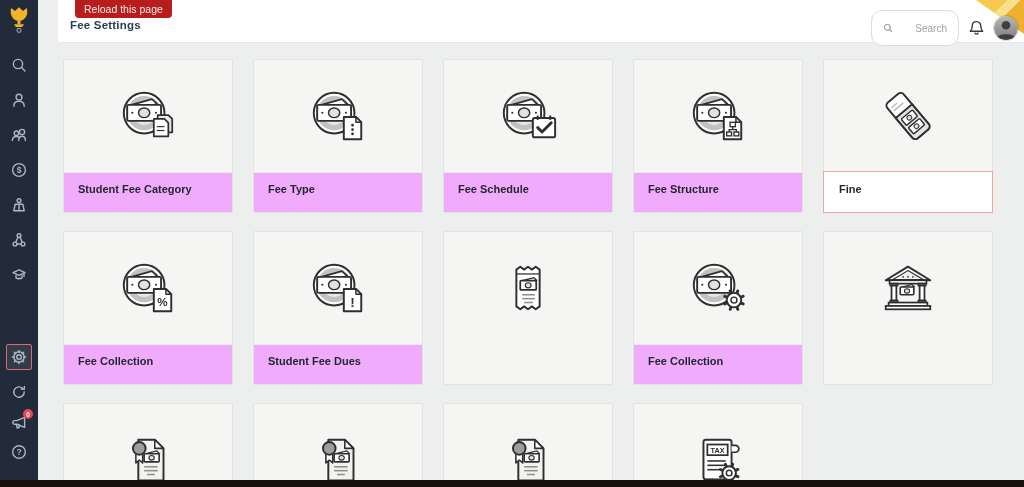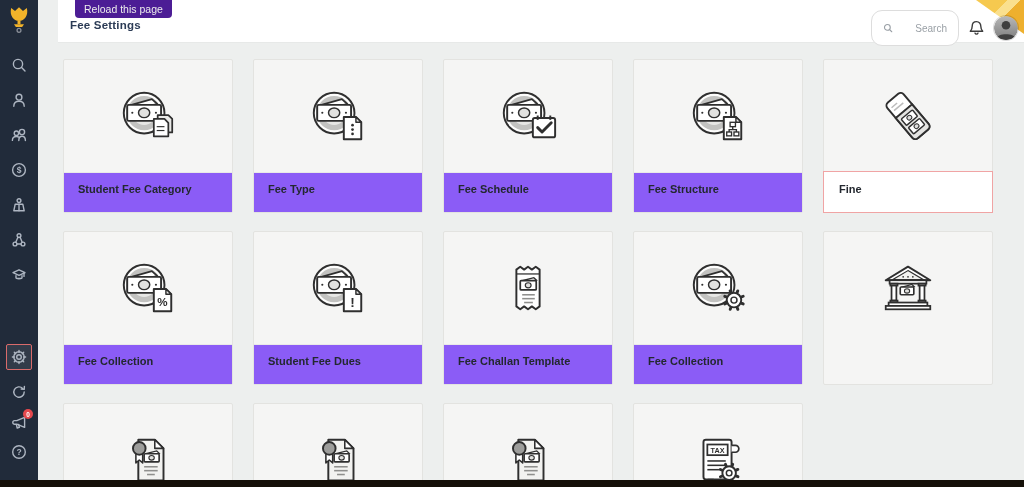--- a/index.html
+++ b/index.html
@@ -20,28 +20,28 @@
   .header { position:absolute; left:38px; right:0; top:0; height:43px; background:#fff; border-bottom:1px solid #e7e9e8; z-index:4;margin-left:20px; }
   .corner-decor { position:absolute; right:0; top:0; width:48px; height:34px; clip-path:polygon(100% 0,0 0,100% 100%);
       background:linear-gradient(135deg,#f6c94f 0%,#f6c94f 38%,#fae08e 38%,#fae08e 54%,#eeb02e 54%); }
   .page-title { position:absolute; left:12px; top:19px; font-size:11.5px; font-weight:bold; color:#2b3b55; letter-spacing:.2px; }
   .header-right { position:absolute; right:6px; top:10px; display:flex; align-items:center; gap:9px; z-index:2; }
   .search-pill { height:36px; border:1px solid #ddd; border-radius:11px; background:#fff; color:#9aa0a6; font-size:10px; display:flex; align-items:center; gap:22px; padding:0 11px; cursor:pointer; }
   .bell { width:17px; height:18px; cursor:pointer; display:flex; }
   .avatar { width:24px; height:24px; border-radius:50%; overflow:hidden; cursor:pointer; box-shadow:0 0 0 1px rgba(0,0,0,.15); }
 
   
-  .tooltip { position:absolute; left:75px; top:0; height:18px; background:#4c1d95; color:#ececec; font-size:10.5px; display:flex; align-items:center; padding:0 9px 1px; border-radius:0 0 4px 4px; z-index:30; }
+  .tooltip { position:absolute; left:75px; top:0; height:18px; background:#b91c1c; color:#ececec; font-size:10.5px; display:flex; align-items:center; padding:0 9px 1px; border-radius:0 0 4px 4px; z-index:30; }
 
   
   .main { position:absolute; left:38px; top:43px; right:0; bottom:7px; overflow:hidden; }
   .grid { display:grid; grid-template-columns:repeat(5,170px); column-gap:20px; row-gap:18px; padding:16px 0 0 25px; }
   .card { width:170px; height:154px; background:#f5f5f4; border:1px solid #e3e3e0; border-radius:2px; display:flex; flex-direction:column; cursor:pointer; }
   .card-icon { height:112px; display:flex; align-items:center; justify-content:center; }
-  .card-label { flex:1; background:#8b5cf6; border-top:1px solid #eaeae8; padding:10px 14px; font-size:11px; font-weight:bold; color:#23282f; }
+  .card-label { flex:1; background:#f0abfc; border-top:1px solid #eaeae8; padding:10px 14px; font-size:11px; font-weight:bold; color:#23282f; }
   .card-label.highlight { border:1px solid var(--highlight-border,#f0a4a4); margin:-1px; padding:11px 15px; background:#fff; }
 
   .bottom-bar { position:absolute; left:0; bottom:0; width:1024px; height:7px; background:#151009; z-index:10; }
 </style>
 </head>
 <body>
 
 <nav class="sidebar">
   <div class="logo">
     <svg width="24" height="30" viewBox="0 0 26 30">
@@ -303,21 +303,20 @@
             <path d="M20 13 l4-2.9 4 2.9 4-2.9 4 2.9 4-2.9 4 2.9 V51 l-4 2.9 -4-2.9 -4 2.9 -4-2.9 -4 2.9 -4-2.9 Z" fill="#fff" stroke="#2f2f2f" stroke-width="2" stroke-linejoin="round"></path>
     <line x1="20" y1="17.5" x2="44" y2="17.5" stroke="#2f2f2f" stroke-width="1.3"></line>
     <path d="M26 24.5 l12-3.2 2.8 2.6 -12 3.2 Z" fill="#fff" stroke="#2f2f2f" stroke-width="1.4"></path>
     <rect x="24" y="24.5" width="16.5" height="9.5" rx="1" fill="#fff" stroke="#2f2f2f" stroke-width="1.8"></rect>
     <ellipse cx="32.2" cy="29.2" rx="3" ry="2.6" fill="#e0e0de" stroke="#2f2f2f" stroke-width="1.2"></ellipse>
     <line x1="26" y1="39" x2="39" y2="39" stroke="#8f8f8d" stroke-width="1.6"></line>
     <line x1="26" y1="43" x2="39" y2="43" stroke="#8f8f8d" stroke-width="1.6"></line>
     <line x1="28" y1="47" x2="37" y2="47" stroke="#8f8f8d" stroke-width="1.6"></line>
           </svg>
         </div>
-        <div class="card-label">Fee Challan Template</div>
       </article>
       <article class="card">
         <div class="card-icon">
           <svg viewBox="0 0 64 64" width="62" height="62">
             <circle cx="28" cy="29" r="21" fill="#fdfdfc" stroke="#2f2f2f" stroke-width="2"></circle>
   <circle cx="28" cy="29" r="15" fill="#e7e7e5" stroke="#c2c2c0" stroke-width="5.5"></circle>
   <path d="M15 20.5 L36 14.5 L41.5 19.5 L20 25.5 Z" fill="#fff" stroke="#2f2f2f" stroke-width="1.8" stroke-linejoin="round"></path>
   <rect x="10.5" y="20.5" width="35" height="16.5" rx="1.5" fill="#fff" stroke="#2f2f2f" stroke-width="2"></rect>
   <ellipse cx="28" cy="28.7" rx="5.8" ry="5" fill="#e2e2e0" stroke="#2f2f2f" stroke-width="1.5"></ellipse>
   <circle cx="15.8" cy="28.7" r="1.1" fill="#2f2f2f"></circle>

